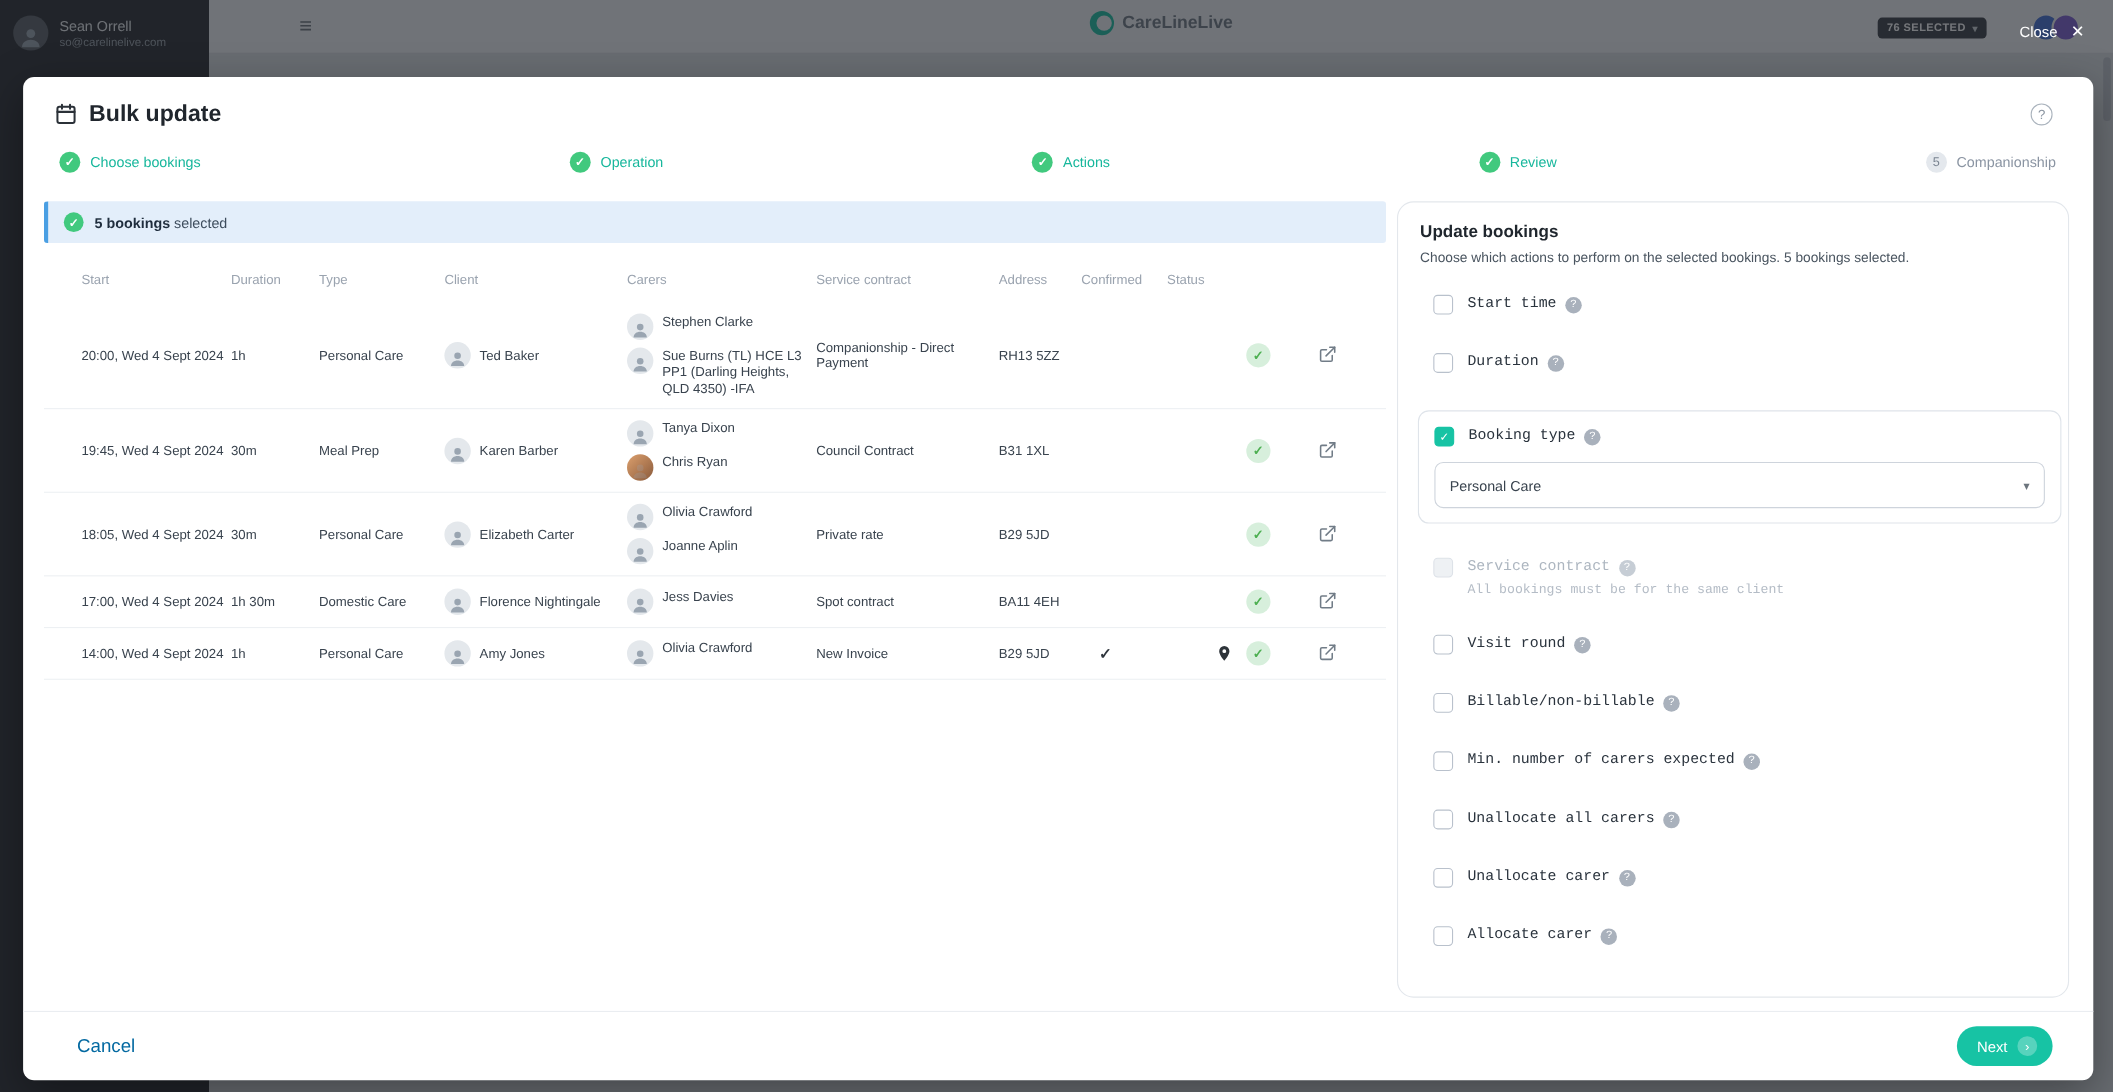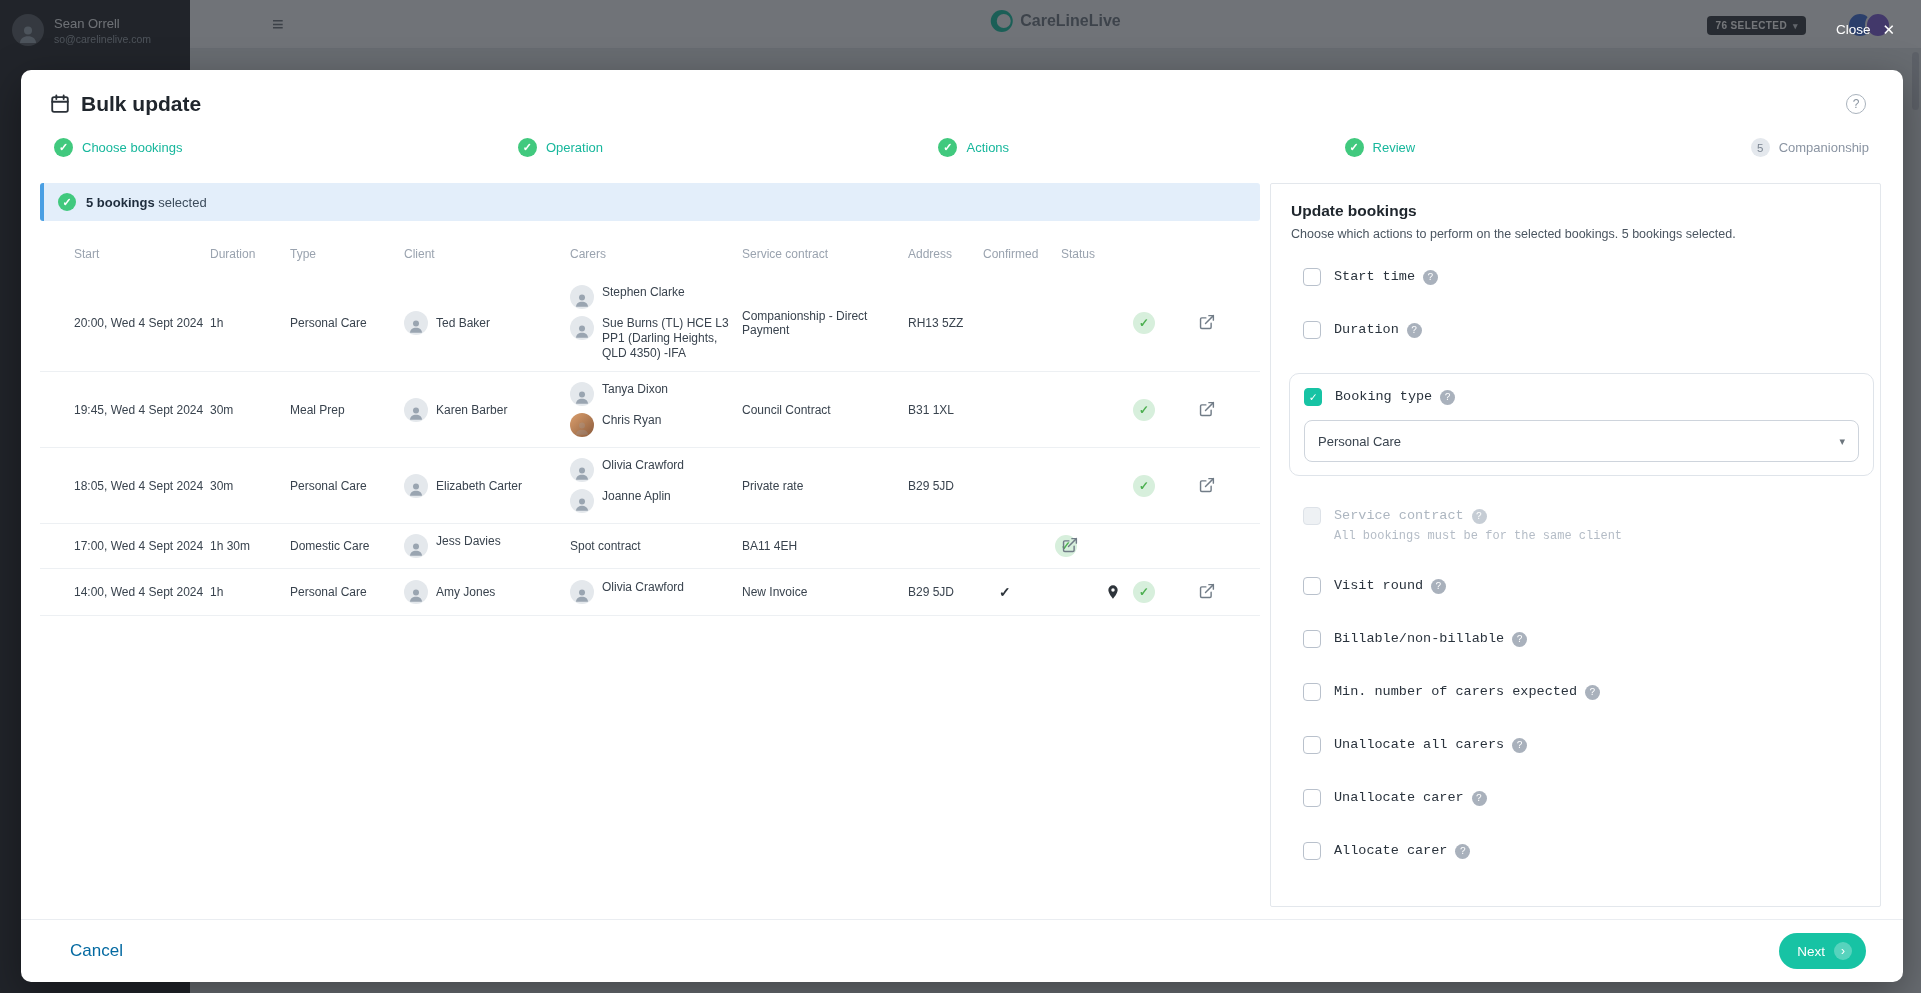--- a/index.html
+++ b/index.html
@@ -74,21 +74,21 @@
   .carer-name { max-width:140px; line-height:15px; }
   .conf-cell { padding-left:16px; }
   .conf-check { font-size:14px; color:#2f363d; font-weight:600; }
   .status-cell { display:flex; align-items:center; gap:12px; padding-left:44px; }
   .pin-icon { width:16px; height:16px; flex:0 0 auto; }
   .status-badge { width:22px; height:22px; border-radius:50%; background:#d7efdc; color:#4caf50; font-size:12px; font-weight:700; display:flex; align-items:center; justify-content:center; flex:0 0 auto; }
   .open-btn { width:20px; height:20px; cursor:pointer; color:#717c87; }
   .open-btn svg { width:18px; height:18px; }
 
   
-  .panel { width:611px; flex:0 0 auto; height:724px; border:1px solid #e3e7ec; border-radius:2px; padding:18px 20px; overflow:hidden; background:#fff; }
+  .panel { width:611px; flex:0 0 auto; height:724px; border:1px solid #e3e7ec; border-radius:15px; padding:18px 20px; overflow:hidden; background:#fff; }
   .panel-title { font-size:15.5px; font-weight:700; color:#1f262d; }
   .panel-sub { font-size:12.5px; color:#4a5560; margin-top:7px; }
   .opts { margin-top:26px; padding-left:12px; }
   .opt { margin-bottom:33px; }
   .opt.boxed { border:1px solid #dfe4ea; border-radius:10px; margin:0 -14px 30px -14px; padding:13px 14px; }
   .opt-main { display:flex; align-items:flex-start; gap:13px;font-family:Liberation Mono, monospace; }
   .cb { width:18px; height:18px; border:1.5px solid #b9c1cc; border-radius:4px; background:#fff; flex:0 0 auto; display:flex; align-items:center; justify-content:center; cursor:pointer; margin-top:1px; }
   .cb.checked { background:#17c3a4; border-color:#17c3a4; }
   .cb.checked::after { content:"✓"; color:#fff; font-size:12px; font-weight:700; }
   .cb.disabled { background:#eef1f4; border-color:#dde2e8; cursor:default; }
@@ -408,20 +408,29 @@
                   <path d="M14.5 3.5h6v6"></path>
                   <path d="M10 14 20.5 3.5"></path>
                 </svg>
               </span>
             </div>
 
             <div class="trow drow">
               <span class="cell nowrap">17:00, Wed 4 Sept 2024</span>
               <span class="cell">1h 30m</span>
               <span class="cell">Domestic Care</span>
+              <span class="cell client-cell">
+                <span class="avatar">
+                  <svg viewBox="0 0 24 24">
+                    <circle cx="12" cy="8.5" r="4" fill="#9aa5b1"></circle>
+                    <path d="M4 21c0-4.2 3.6-6.8 8-6.8s8 2.6 8 6.8z" fill="#9aa5b1"></path>
+                  </svg>
+                </span>
+                <span>Florence Nightingale</span>
+              </span>
               <span class="carers-cell">
 
                   <span class="carer">
                     <span class="avatar">
                       <svg viewBox="0 0 24 24">
                       <circle cx="12" cy="8.5" r="4" fill="#9aa5b1"></circle>
                       <path d="M4 21c0-4.2 3.6-6.8 8-6.8s8 2.6 8 6.8z" fill="#9aa5b1"></path>
                     </svg>
                     </span>
                     <span class="carer-name">Jess Davies</span>

